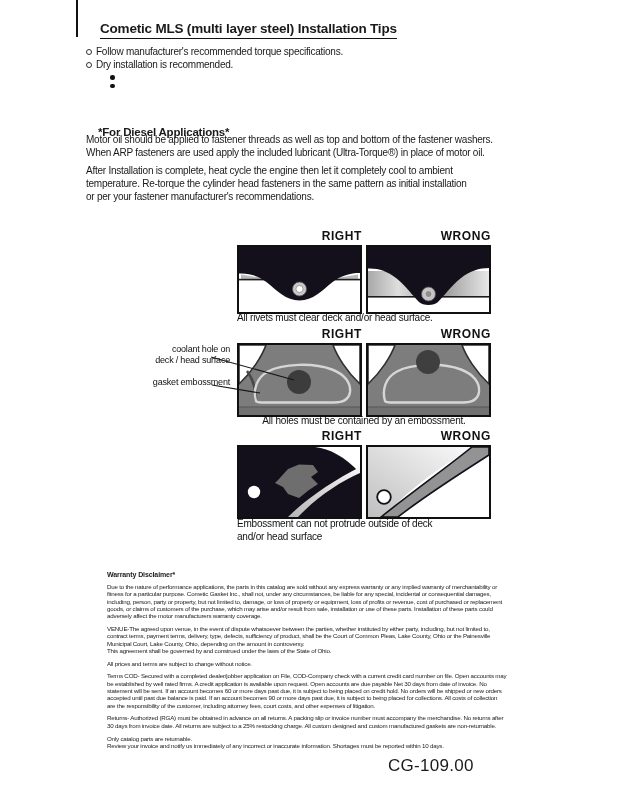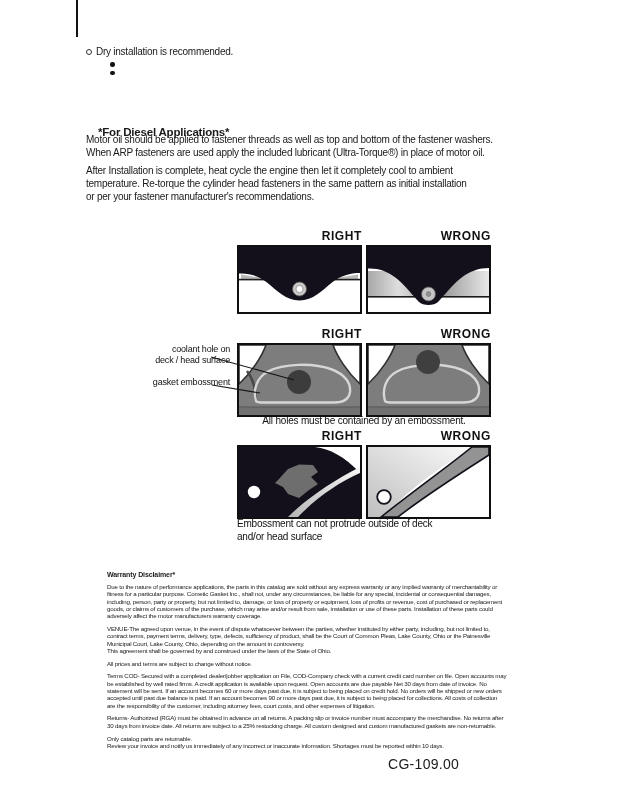--- a/index.html
+++ b/index.html
@@ -27,31 +27,36 @@
   .diag svg{display:block;}
   .diag.tall{height:70px;}
   .caption{position:absolute;font-size:10px;letter-spacing:-0.2px;color:#111;white-space:pre-line;line-height:12.5px;}
   .caption.center{width:254px;text-align:center;}
   .callout{position:absolute;font-size:9px;line-height:11px;letter-spacing:-0.2px;text-align:right;white-space:pre-line;color:#111;}
   .leaders{position:absolute;left:110px;top:344px;width:200px;height:60px;z-index:5;}
 
   .legal{position:absolute;left:107px;top:571px;width:500px;}
   .legal-head{margin:0 0 5px 0;font-size:7px;font-weight:bold;letter-spacing:-0.1px;}
   .legal p{margin:0 0 5.5px 0;font-size:6.2px;line-height:7.3px;letter-spacing:-0.2px;white-space:pre-line;color:#222;}
-  .page-code{position:absolute;left:388px;top:756px;font-size:14px;letter-spacing:0.3px;color:#1a1a1a;}
+  .page-code{position:absolute;left:388px;top:756px;font-size:17px;letter-spacing:0.3px;color:#1a1a1a;}
 </style>
 </head>
 <body>
 
 <div class="page">
 
   <div class="crop-mark"></div>
 
+  <h1 class="title">Cometic MLS (multi layer steel) Installation Tips</h1>
 
   <div class="bullets">
+    <div class="b-row">
+      <span class="ring"></span>
+      <span>Follow manufacturer's recommended torque specifications.</span>
+    </div>
     <div class="b-row">
       <span class="ring"></span>
       <span>Dry installation is recommended.</span>
     </div>
     <div class="b-row sub">
       <span class="dot"></span>
     </div>
     <div class="b-row sub">
       <span class="dot"></span>
     </div>
@@ -89,20 +94,21 @@
         </linearGradient>
       </defs>
       <rect width="121" height="65" fill="#ffffff"></rect>
       <rect x="0" y="24" width="121" height="26" fill="url(#g1)"></rect>
       <rect x="0" y="49" width="121" height="1.6" fill="#1c1c1c"></rect>
       <path d="M0,0 H121 V21 C111,21 102,24 93,31 C83,39 76,49 70,55 C66,59 55,59 51,55 C45,49 38,39 28,31 C19,24 10,21 0,21.5 Z" fill="#14101b"></path>
       <circle cx="60.5" cy="47" r="7" fill="#c4c4c4" stroke="#555" stroke-width="0.8"></circle>
       <circle cx="60.5" cy="47" r="3.6" fill="#8f8f8f" stroke="#d3d3d3" stroke-width="1"></circle>
     </svg>
   </div>
+  <div class="caption" style="left:237px;top:312px;">All rivets must clear deck and/or head surface.</div>
 
   <div class="fig-label" style="left:237px;top:327px;">RIGHT</div>
   <div class="fig-label" style="left:366px;top:327px;">WRONG</div>
 
   <div class="callout" style="right:388px;top:344px;">coolant hole on
 deck / head surface</div>
   <div class="callout" style="right:388px;top:377px;">gasket embossment</div>
 
   <div class="diag tall" style="left:237px;top:343px;">
     <svg width="121" height="70" viewBox="0 0 121 70">

